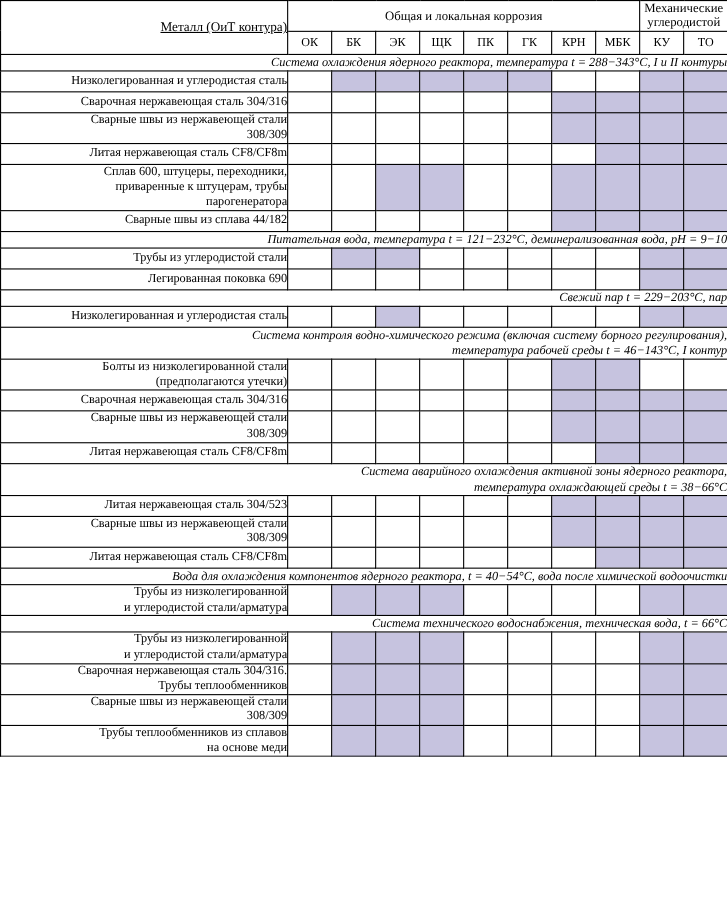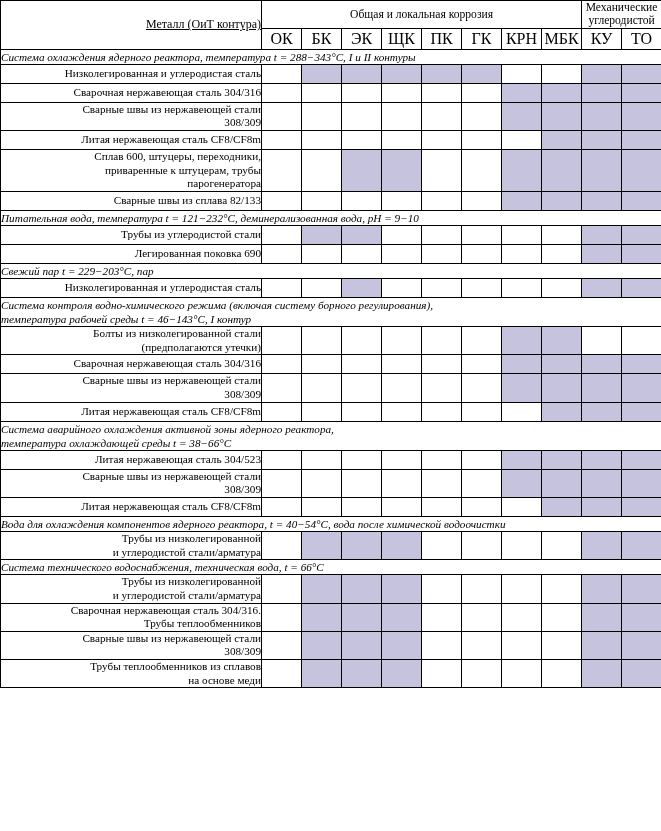--- a/index.html
+++ b/index.html
@@ -44,26 +44,26 @@
     text-align: center;
     font-size: 11.6px;
     padding: 4px 2px;
     height: 22px;
   }
   .hdr-group.two {
     line-height: 1.15;
   }
   .hdr-col {
     text-align: center;
-    font-size: 16px;
+    font-size: 11px;
     height: 20px;
     padding: 2px 0;
   }
   .sect {
-    text-align: left;
+    text-align: right;
     font-style: italic;
     font-size: 11.2px;
     padding: 3px 8px;
     line-height: 1.25;
   }
   .rowlabel {
     text-align: right;
     padding: 2px 4px 2px 5px;
     font-size: 11.2px;
     line-height: 1.22;
@@ -178,21 +178,21 @@
           <td class="cell fill"></td>
           <td class="cell fill"></td>
           <td class="cell"></td>
           <td class="cell"></td>
           <td class="cell fill"></td>
           <td class="cell fill"></td>
           <td class="cell fill"></td>
           <td class="cell fill"></td>
         </tr>
         <tr>
-          <td class="rowlabel">Сварные швы из сплава 82/133</td>
+          <td class="rowlabel">Сварные швы из сплава 44/182</td>
           <td class="cell"></td>
           <td class="cell"></td>
           <td class="cell"></td>
           <td class="cell"></td>
           <td class="cell"></td>
           <td class="cell"></td>
           <td class="cell fill"></td>
           <td class="cell fill"></td>
           <td class="cell fill"></td>
           <td class="cell fill"></td>

